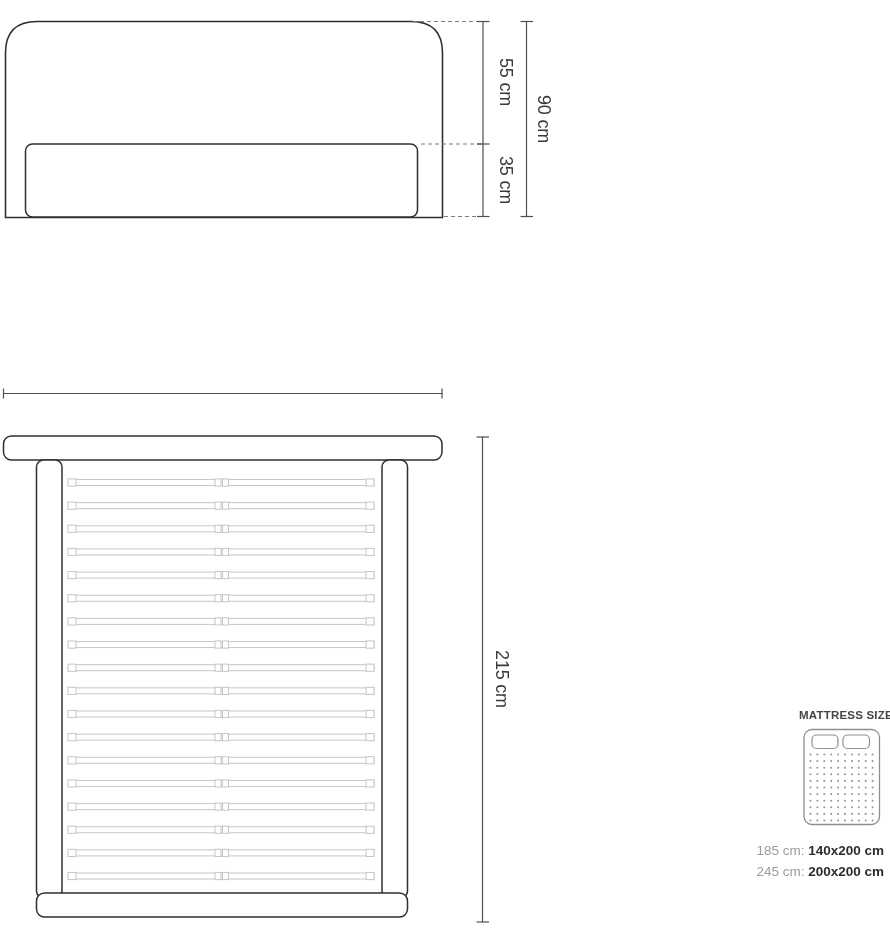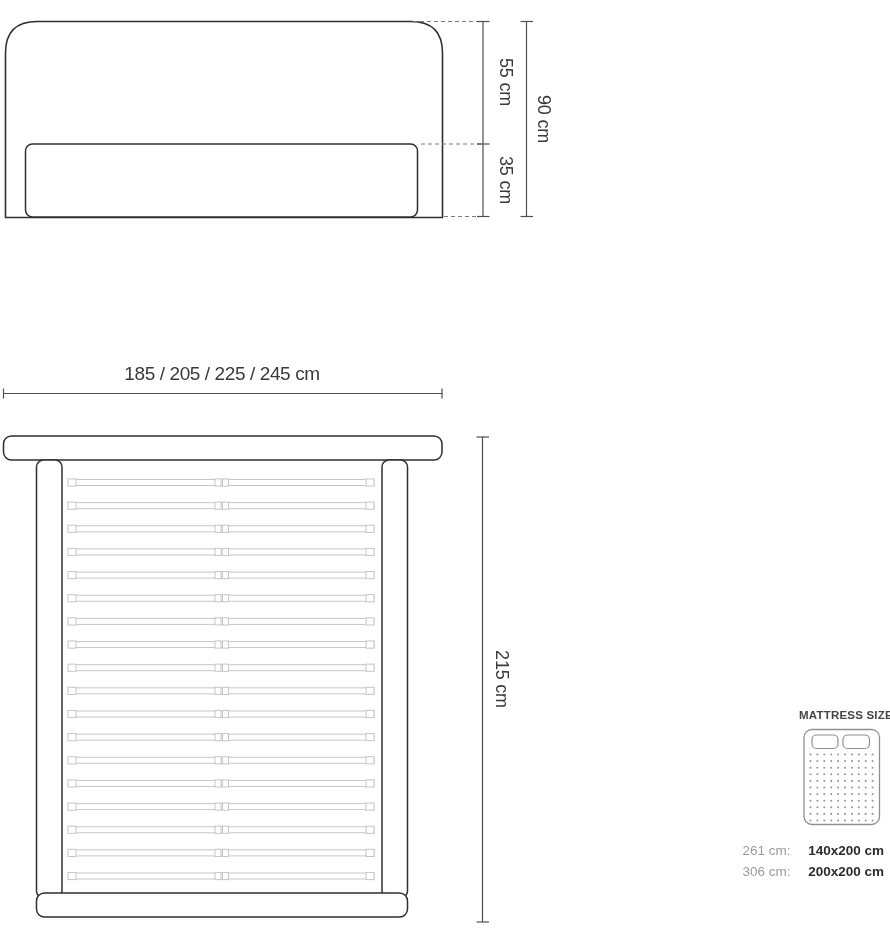--- a/index.html
+++ b/index.html
@@ -26,21 +26,21 @@
   }
   
   .legend-title{
     position:absolute;left:799px;top:709px;width:106px;text-align:left;
     font-size:11.5px;font-weight:700;letter-spacing:0.2px;color:var(--legend_title);white-space:nowrap;
   }
   .legend-rows{
     position:absolute;right:6px;top:840px;width:160px;text-align:right;
     font-size:13.5px;line-height:21px;color:var(--legend_muted);white-space:nowrap;
   }
-  .legend-rows .val{font-weight:700;color:var(--legend_value);margin-left:14px;}
+  .legend-rows .val{font-weight:700;color:var(--legend_value);}
 </style>
 </head>
 <body>
 
 <div class="canvas">
 
   <svg style="left:0;top:0" width="570" height="240" viewBox="0 0 570 240">
     <path class="outline" d="M5.5,217.5 L5.5,53 Q5.5,21.5 37,21.5 L411,21.5 Q442.5,21.5 442.5,53 L442.5,217.5 Z"></path>
     <rect class="outline-thin" x="25.5" y="144" width="392" height="73" rx="7"></rect>
     <line class="dot-line" x1="413" y1="21.5" x2="482" y2="21.5"></line>
@@ -163,21 +163,20 @@
         <rect x="215" y="512.4499999999999" width="6" height="7.2" class="slat"></rect>
         <rect x="222.5" y="512.4499999999999" width="6" height="7.2" class="slat"></rect>
       </g>
     <rect class="outline-thin" x="36.5" y="533" width="371" height="24" rx="8"></rect>
     <g>
       <line class="dim" x1="482.5" y1="77" x2="482.5" y2="562"></line>
       <line class="tick" x1="476.5" y1="77" x2="489" y2="77"></line>
       <line class="tick" x1="476.5" y1="562" x2="489" y2="562"></line>
     </g>
   </svg>
-  <div class="hlabel" style="left:222px;top:374px">185 / 205 / 225 / 245 cm</div>
   <div class="vlabel" style="left:501px;top:679px">215 cm</div>
 
   <div class="legend-title">MATTRESS SIZE</div>
   <svg style="left:803px;top:728px" width="78" height="98" viewBox="0 0 78 98">
     <rect x="1" y="1.5" width="75.5" height="95" rx="8" fill="#fff" stroke="var(--icon_stroke)" stroke-width="1.3"></rect>
     <rect x="9" y="7" width="26" height="13.5" rx="4.5" fill="#fff" stroke="var(--icon_stroke)" stroke-width="1.2"></rect>
     <rect x="40" y="7" width="26.5" height="13.5" rx="4.5" fill="#fff" stroke="var(--icon_stroke)" stroke-width="1.2"></rect>
     <g id="mattress-dots">
         <circle cx="7.5" cy="26.5" r="1.05" fill="var(--icon_dot)"></circle>
         <circle cx="14.4" cy="26.5" r="1.05" fill="var(--icon_dot)"></circle>
@@ -285,17 +284,17 @@
         <circle cx="28.200000000000003" cy="92.5" r="1.05" fill="var(--icon_dot)"></circle>
         <circle cx="35.1" cy="92.5" r="1.05" fill="var(--icon_dot)"></circle>
         <circle cx="42" cy="92.5" r="1.05" fill="var(--icon_dot)"></circle>
         <circle cx="48.900000000000006" cy="92.5" r="1.05" fill="var(--icon_dot)"></circle>
         <circle cx="55.800000000000004" cy="92.5" r="1.05" fill="var(--icon_dot)"></circle>
         <circle cx="62.7" cy="92.5" r="1.05" fill="var(--icon_dot)"></circle>
         <circle cx="69.6" cy="92.5" r="1.05" fill="var(--icon_dot)"></circle>
       </g>
   </svg>
   <div class="legend-rows">
-    <div><span>261 cm:</span> <span class="val">140x200 cm</span></div>
-    <div><span>306 cm:</span> <span class="val">200x200 cm</span></div>
+    <div><span>185 cm:</span> <span class="val">140x200 cm</span></div>
+    <div><span>245 cm:</span> <span class="val">200x200 cm</span></div>
   </div>
 
 </div>
 
 </body></html>

